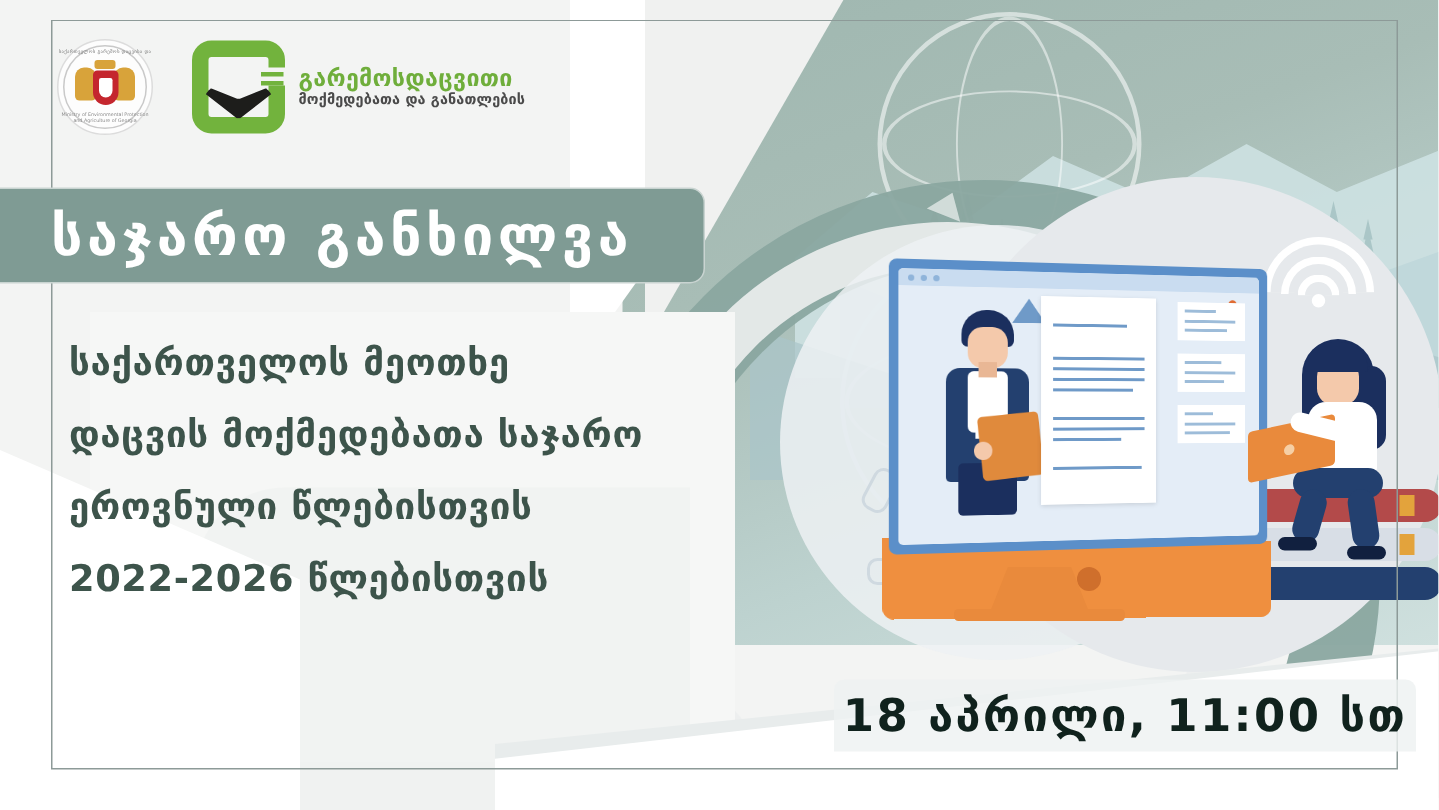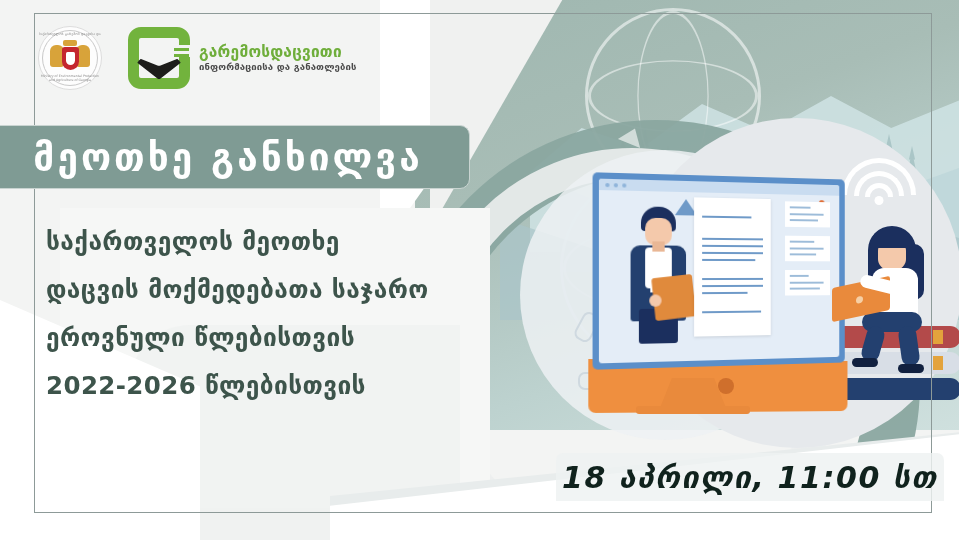--- a/index.html
+++ b/index.html
@@ -187,21 +187,21 @@
   }
   .subtitle div{white-space:nowrap;}
 
   
   .datebar{
     position:absolute;left:556px;top:453px;width:388px;height:48px;
     background:rgba(238,241,241,.82);border-radius:7px 7px 0 0;
     display:flex;align-items:center;justify-content:center;
   }
   .date-text{
-    color:#10221d;font-size:30px;font-weight:bold;letter-spacing:1.6px;white-space:nowrap;font-style:italic;
+    color:#10221d;font-size:30px;font-weight:bold;letter-spacing:1.6px;white-space:nowrap;
   }
 
   
   .illus{position:absolute;left:560px;top:140px;width:399px;height:300px;}
 
   .wifi{position:absolute;left:282px;top:18px;width:74px;height:52px;}
   .wifi i{position:absolute;left:50%;transform:translateX(-50%);
     border:5px solid #ffffff;border-bottom:none;border-radius:50% 50% 0 0/100% 100% 0 0;}
   .wifi .a1{width:64px;height:32px;top:0;}
   .wifi .a2{width:40px;height:20px;top:13px;}
@@ -433,27 +433,27 @@
     <div class="eiec">
       <div class="eiec-mark">
         <div class="sq"></div>
         <div class="notch"></div>
         <div class="bar b1"></div>
         <div class="bar b2"></div>
         <div class="book"></div>
       </div>
       <div class="eiec-text">
         <div class="eiec-l1">გარემოსდაცვითი</div>
-        <div class="eiec-l2">ინფორმაციისა და განათლების</div>
+        <div class="eiec-l2">მოქმედებათა და განათლების</div>
       </div>
     </div>
   </div>
 
   <div class="banner">
-    <div class="banner-text">მეოთხე განხილვა</div>
+    <div class="banner-text">საჯარო განხილვა</div>
   </div>
 
   <div class="subtitle">
     <div>საქართველოს მეოთხე</div>
     <div>დაცვის მოქმედებათა საჯარო</div>
     <div>ეროვნული წლებისთვის</div>
     <div>2022-2026 წლებისთვის</div>
   </div>
 
   <div class="datebar">

